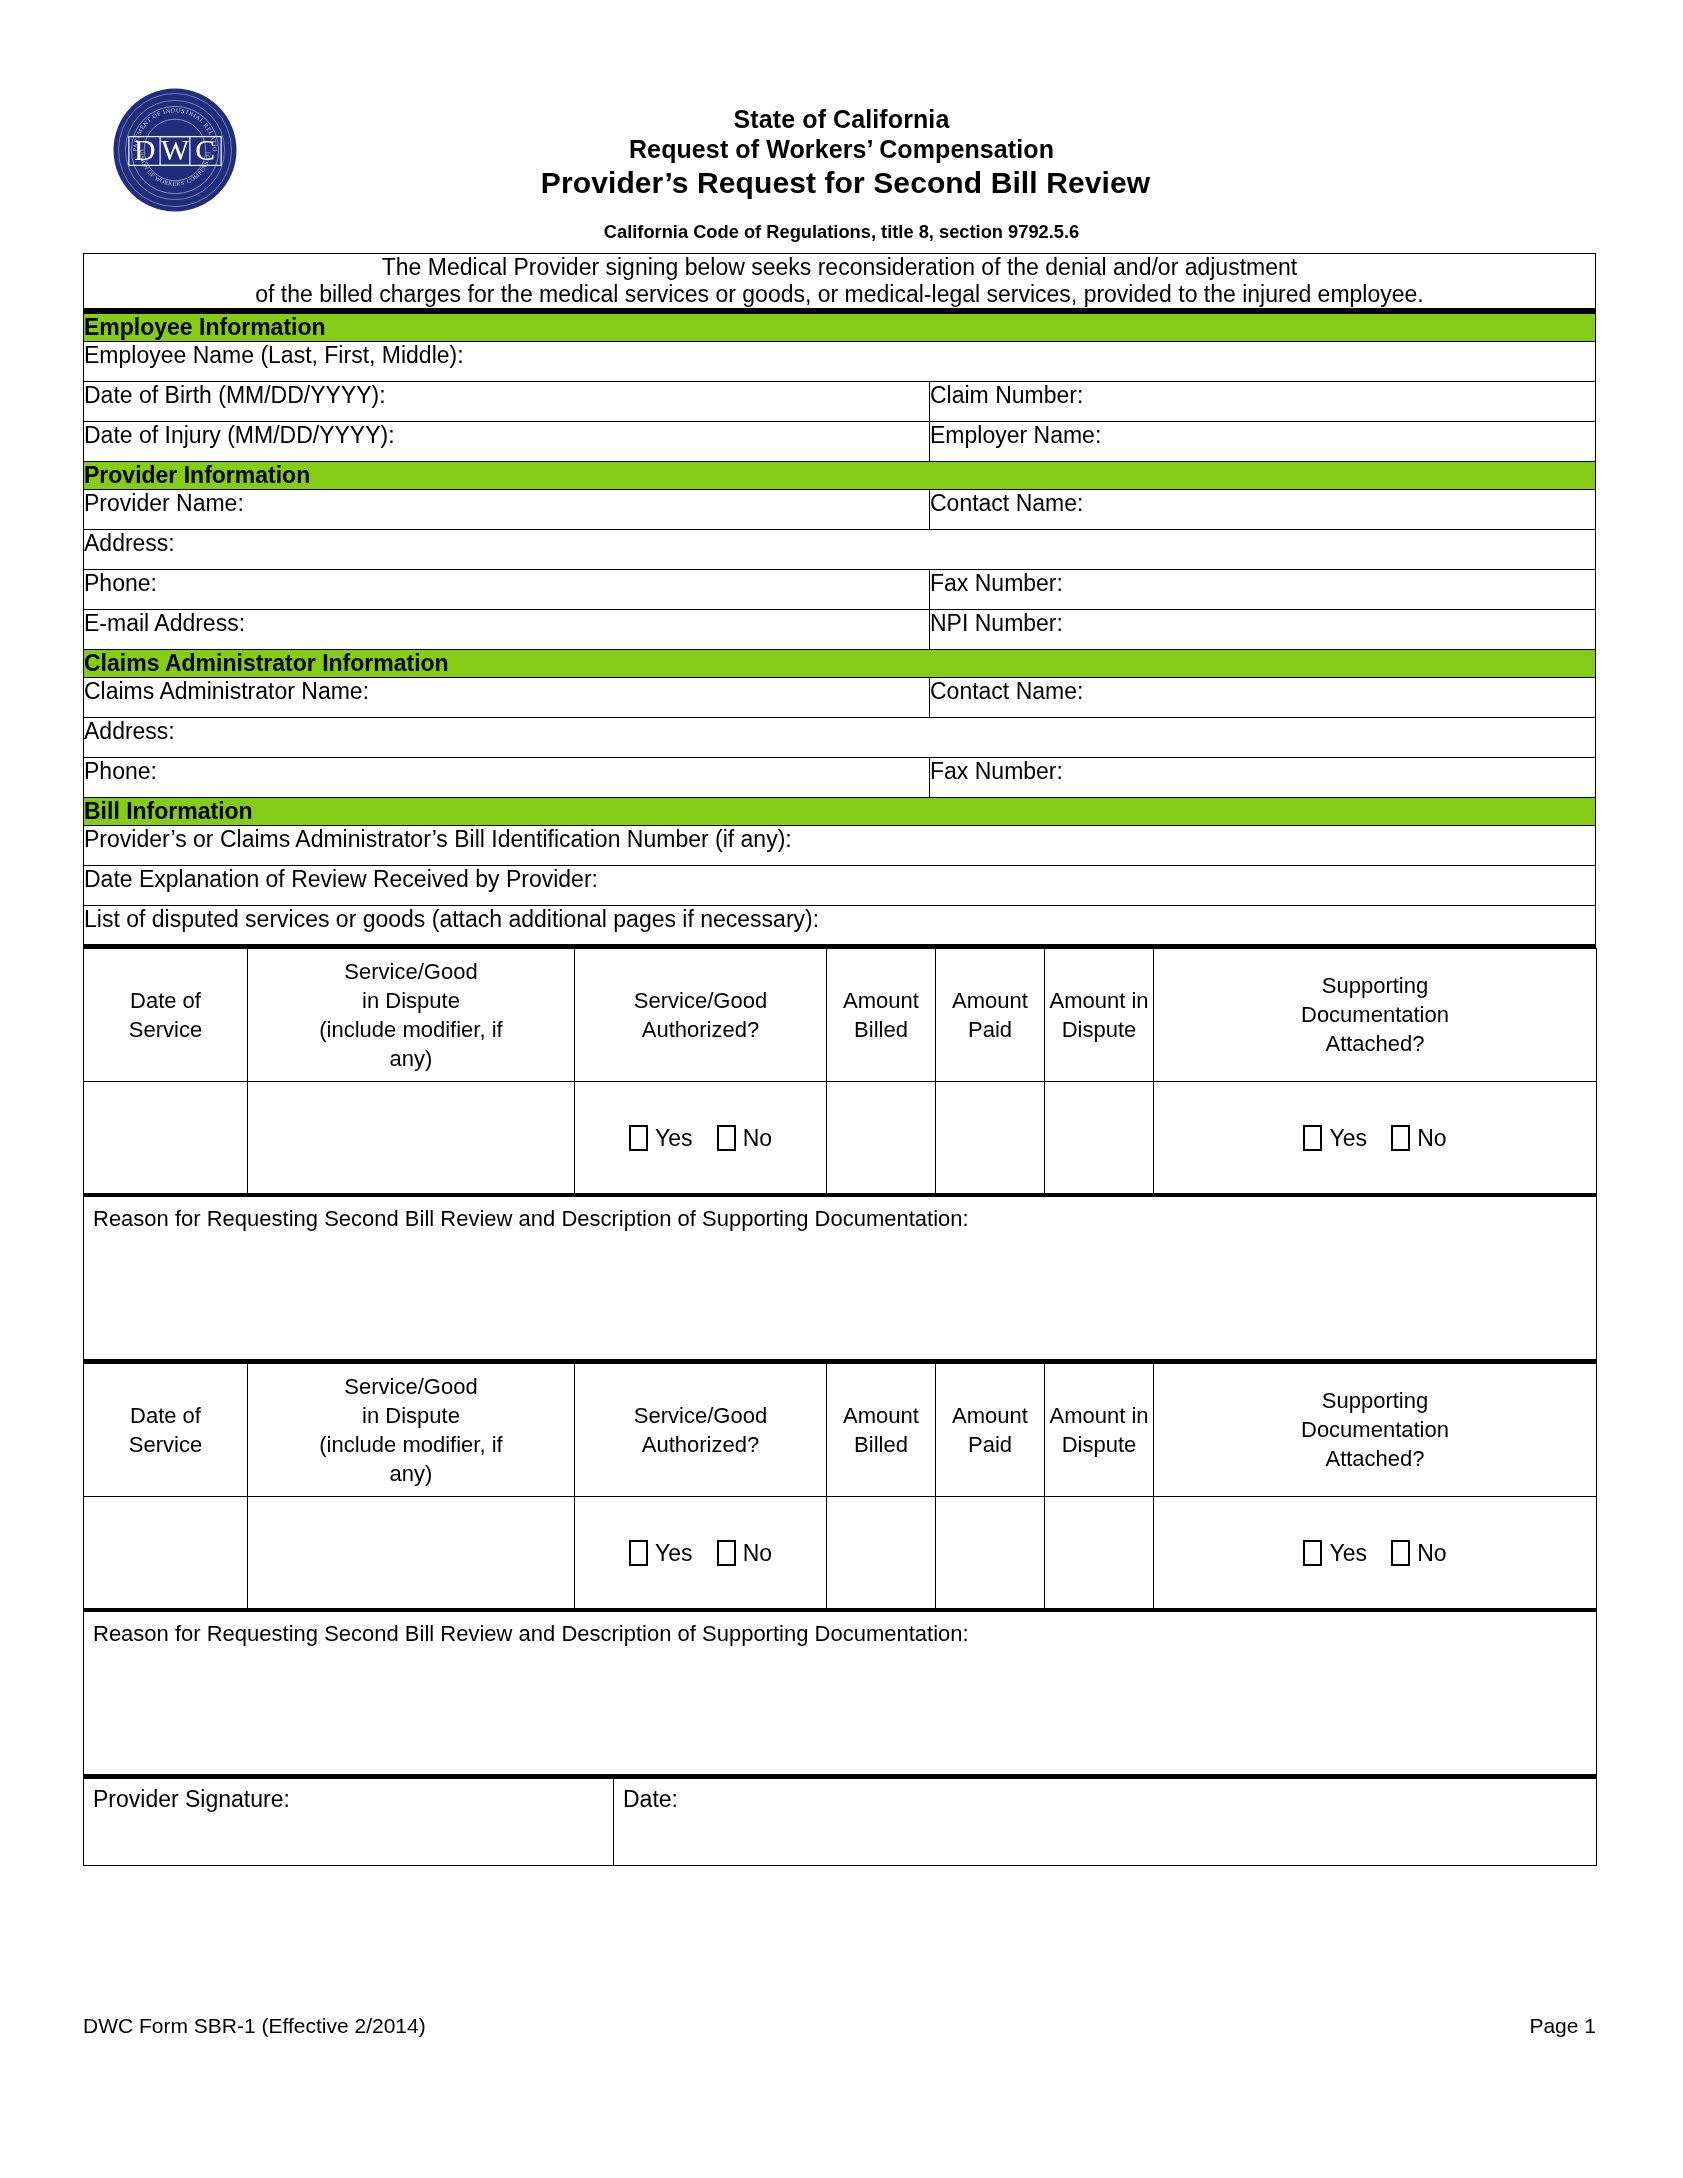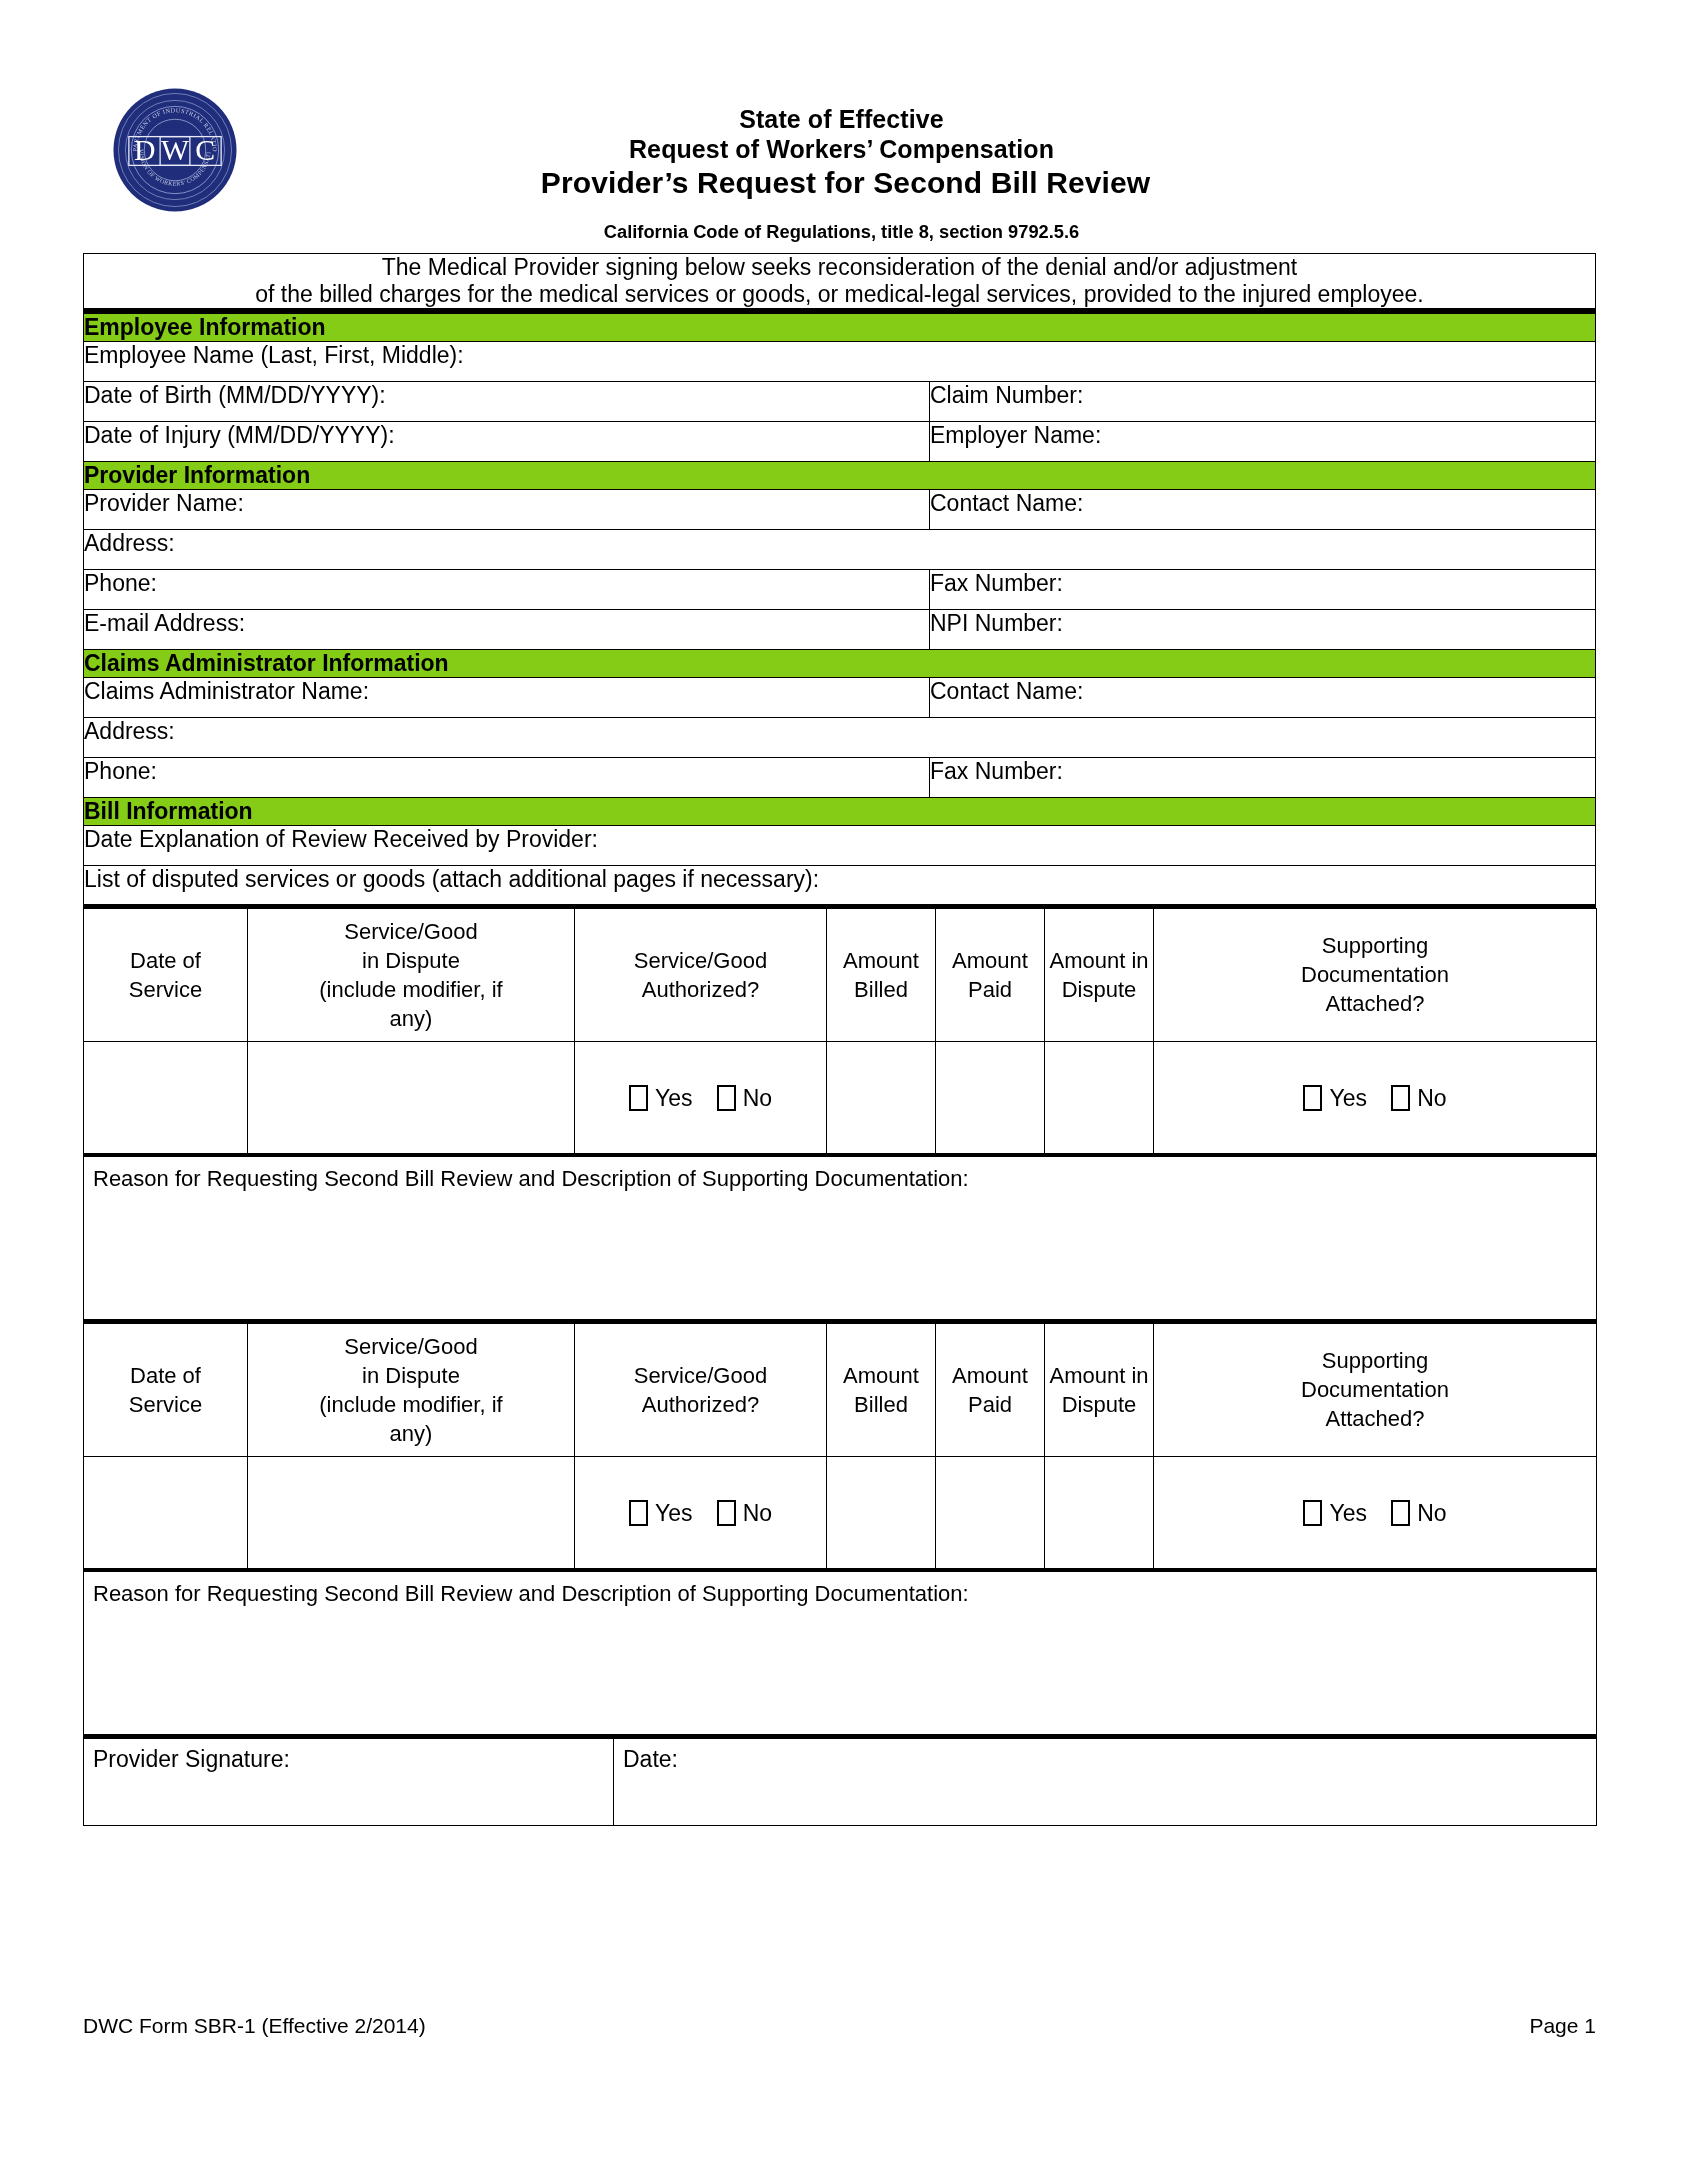--- a/index.html
+++ b/index.html
@@ -218,21 +218,21 @@
         </text>
         <rect x="17" y="50" width="93" height="29" fill="none" stroke="#e8ebf7" stroke-width="1.3"></rect>
         <rect x="48.5" y="50" width="30" height="29" fill="none" stroke="#e8ebf7" stroke-width="1.3"></rect>
         <text x="33" y="74" font-family="'Liberation Serif', serif" font-size="30" fill="#ffffff" text-anchor="middle" font-weight="normal">D</text>
         <text x="63.5" y="74" font-family="'Liberation Serif', serif" font-size="30" fill="#ffffff" text-anchor="middle" font-weight="normal">W</text>
         <text x="94" y="74" font-family="'Liberation Serif', serif" font-size="30" fill="#ffffff" text-anchor="middle" font-weight="normal">C</text>
       </svg>
     </div>
 
     <div class="title-block">
-      <div class="title-line1">State of Effective</div>
+      <div class="title-line1">State of California</div>
       <div class="title-line2">Request of Workers’ Compensation</div>
       <div class="title-line3">Provider’s Request for Second Bill Review</div>
       <div class="title-line4">California Code of Regulations, title 8, section 9792.5.6</div>
     </div>
   </div>
 
   <div class="form-wrap">
 
     <table class="form">
       <tbody>
@@ -296,20 +296,23 @@
       <tr class="row-h">
         <td class="cell-label" colspan="2">Address:</td>
       </tr>
       <tr class="row-h">
         <td class="cell-label">Phone:</td>
         <td class="cell-label">Fax Number:</td>
       </tr>
 
       <tr>
         <td class="section-bar" colspan="2">Bill Information</td>
+      </tr>
+      <tr class="row-h">
+        <td class="cell-label" colspan="2">Provider’s or Claims Administrator’s Bill Identification Number (if any):</td>
       </tr>
       <tr class="row-h">
         <td class="cell-label" colspan="2">Date Explanation of Review Received by Provider:</td>
       </tr>
       <tr class="row-h">
         <td class="cell-label thick-bottom" colspan="2">List of disputed services or goods (attach additional pages if necessary):</td>
       </tr>
     </tbody>
       </table>
 

